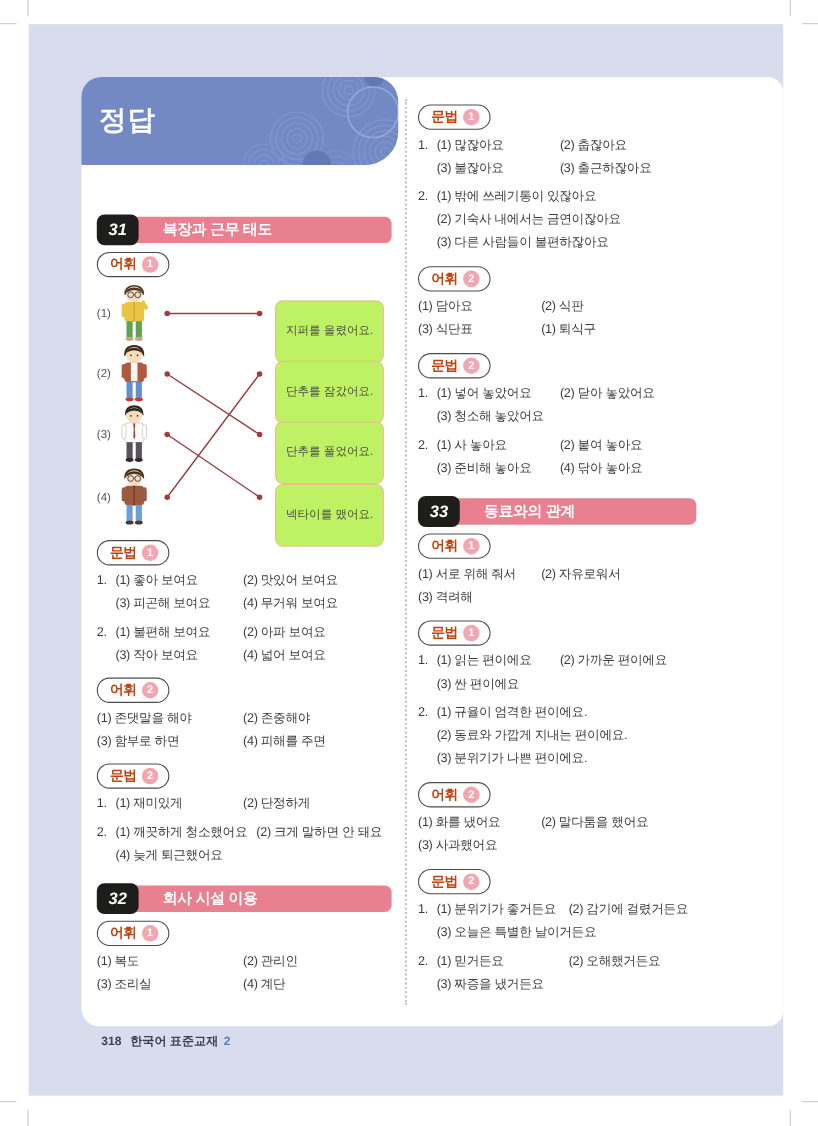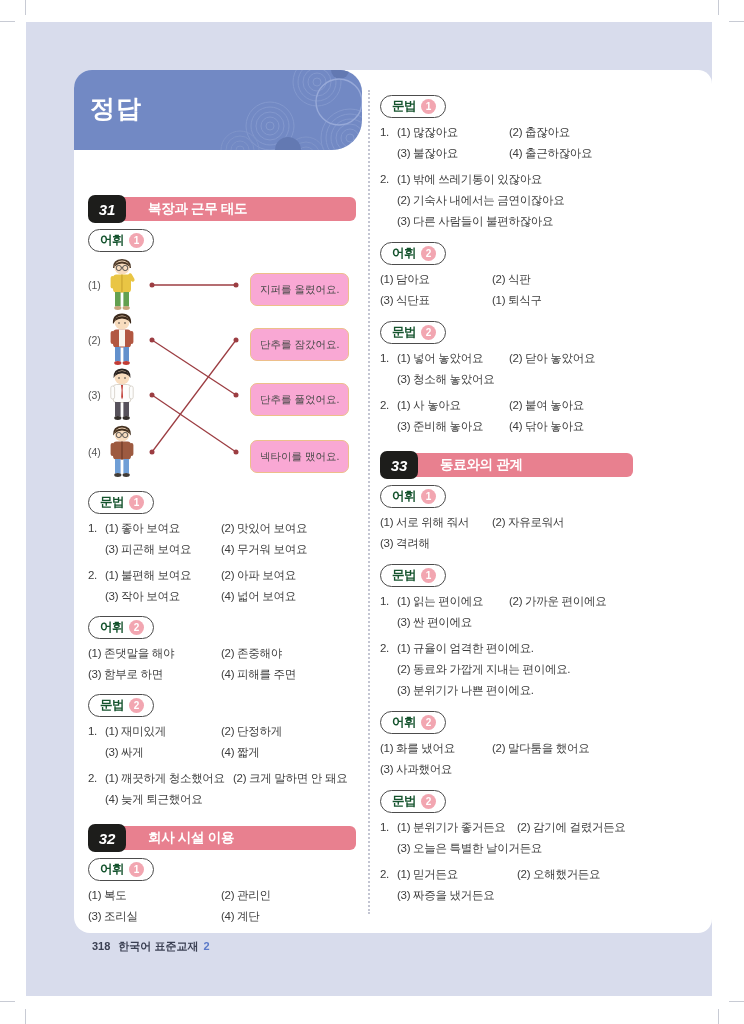--- a/index.html
+++ b/index.html
@@ -26,37 +26,37 @@
   .unit .bar{position:absolute;left:13px;right:0;top:2px;height:24px;background:#e8808f;
              border-radius:6px;color:#fff;font-weight:bold;font-size:13.5px;line-height:24px;
              padding-left:47px;letter-spacing:-0.3px;box-sizing:border-box;}
   .unit .nbox{position:absolute;left:0;top:0;width:38px;height:28px;background:#1d1d1b;
               border-radius:7px;color:#fff;font-weight:bold;font-style:italic;font-size:15px;
               display:flex;align-items:center;justify-content:center;z-index:2;}
   
   .pill{display:flex;width:fit-content;align-items:center;gap:5px;height:21px;
         padding:0 9px 0 11px;border:1.5px solid #4c4c4c;border-radius:13px;background:#fff;
         margin:5px 0 4px;}
-  .pill .lab{font-size:12.5px;font-weight:bold;color:#14532d;letter-spacing:-0.5px;}
+  .pill .lab{font-size:12.5px;font-weight:bold;color:#c2410c;letter-spacing:-0.5px;}
   .pill .bdg{width:15px;height:15px;border-radius:50%;background:#f2a6b1;color:#fff;
              font-size:10px;font-weight:bold;display:flex;align-items:center;justify-content:center;}
   
   .rows{margin:3px 0 2px;}
   .row{display:flex;line-height:21px;font-size:11.5px;color:#3c3c3c;letter-spacing:-0.3px;}
   .row .num{width:17px;flex:none;}
   .row .a{width:116px;flex:none;white-space:nowrap;}
   .col-right .row .a{width:112px;}
   .row.wide .a{width:auto;text-align:right;}
   .row .b{flex:1;white-space:nowrap;}
   .gap{margin-top:5px;}
   
   .match{position:relative;height:228px;margin:6px 0 2px;}
   .mlabel{position:absolute;left:0;font-size:10.5px;color:#555;transform:translateY(-50%);}
   .fig{position:absolute;left:15px;width:38px;height:58px;}
-  .abox{position:absolute;left:162px;height:23px;line-height:23px;padding:4px 9px;background:#f9a8d4;
+  .abox{position:absolute;left:162px;height:23px;line-height:23px;padding:16px 9px;background:#bef264;
         border:1px solid #edbf8a;border-radius:7px;font-size:10.5px;color:#4a4a4a;white-space:nowrap;}
   #match-lines{position:absolute;left:0;top:0;}
   
   .footer{position:absolute;left:92px;top:939px;font-size:11px;font-weight:bold;color:#3a3f52;}
   .footer .vol{color:#5b79c8;margin-left:5px;}
   .footer .book{margin-left:8px;}
 </style>
 </head>
 <body>
 
@@ -257,25 +257,20 @@
   <div class="pill" style="margin-top:9px">
     <span class="lab">문법</span>
     <span class="bdg">2</span>
   </div>
   <div class="rows">
     <div class="row">
         <span class="num">1.</span>
         <span class="a">(1) 재미있게</span>
         <span class="b">(2) 단정하게</span>
       </div>
-    <div class="row">
-        <span class="num"></span>
-        <span class="a">(3) 싸게</span>
-        <span class="b">(4) 짧게</span>
-      </div>
     <div class="row gap">
         <span class="num">2.</span>
         <span class="a wide" style="width:128px">(1) 깨끗하게 청소했어요</span>
         <span class="b">(2) 크게 말하면 안 돼요</span>
       </div>
     <div class="row wide">
         <span class="num"></span>
         <span class="a">(4) 늦게 퇴근했어요</span>
       </div>
   </div>
@@ -309,21 +304,21 @@
   </div>
   <div class="rows">
     <div class="row">
         <span class="num">1.</span>
         <span class="a">(1) 많잖아요</span>
         <span class="b">(2) 춥잖아요</span>
       </div>
     <div class="row">
         <span class="num"></span>
         <span class="a">(3) 불잖아요</span>
-        <span class="b">(4) 출근하잖아요</span>
+        <span class="b">(3) 출근하잖아요</span>
       </div>
     <div class="row gap wide">
         <span class="num">2.</span>
         <span class="a">(1) 밖에 쓰레기통이 있잖아요</span>
       </div>
     <div class="row wide">
         <span class="num"></span>
         <span class="a">(2) 기숙사 내에서는 금연이잖아요</span>
       </div>
     <div class="row wide">

